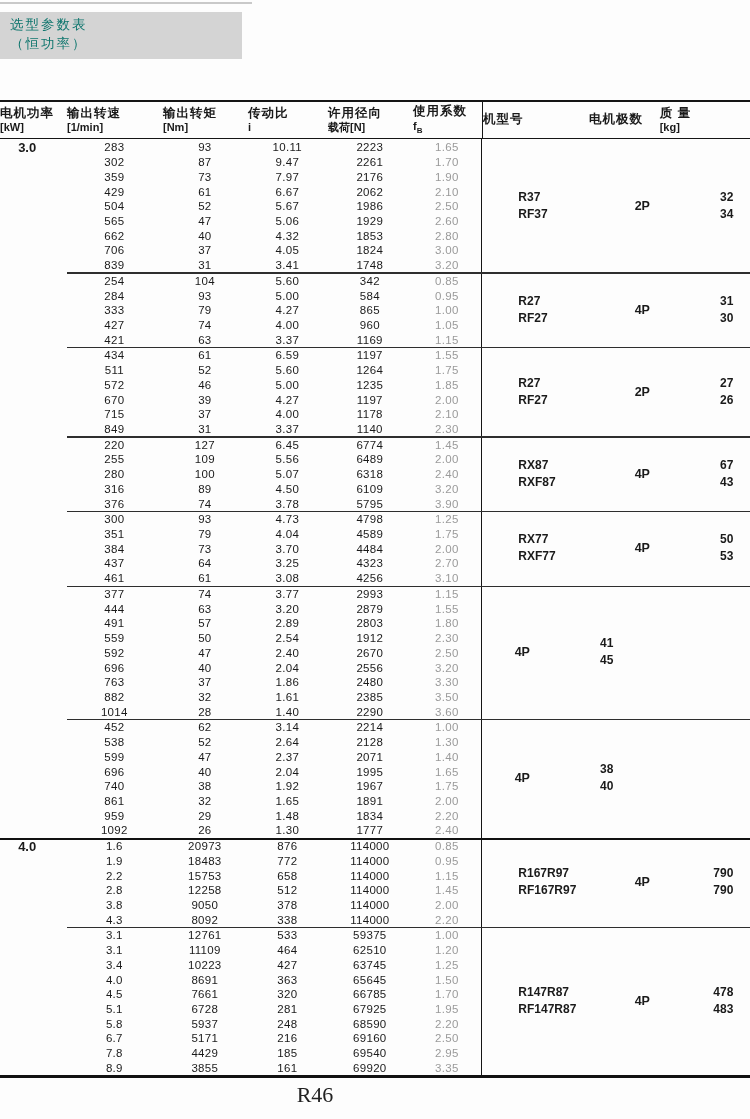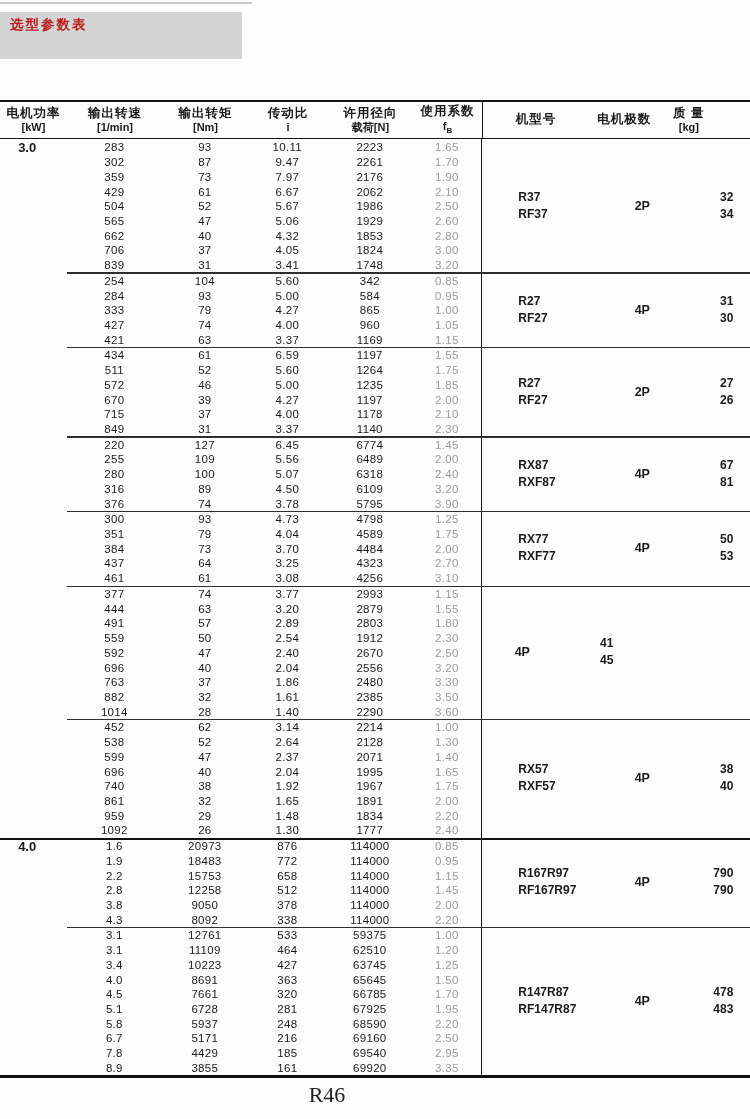--- a/index.html
+++ b/index.html
@@ -3,27 +3,27 @@
 <meta charset="utf-8">
 <style>
   html,body { margin:0; padding:0; background:#ffffff; }
   body { width:750px; height:1119px; font-family:"Liberation Sans", sans-serif; color:#1a1a1a; }
   .page { position:relative; width:750px; height:1119px; background:#fdfdfd; overflow:hidden; }
 
   .top-rule { position:absolute; top:2px; left:0; width:252px; height:2px; background:#c9c9c9; }
 
   .title-box { position:absolute; top:12px; left:0; width:242px; height:47px;
     background:var(--title-bg,#d4d4d4); box-sizing:border-box; padding:3px 0 0 10px;
-    font-weight:bold; font-size:13.5px; line-height:19px; letter-spacing:2px; color:#b91c1c; }
+    font-weight:normal; font-size:13.5px; line-height:19px; letter-spacing:2px; color:#0f766e; }
 
   .table { position:absolute; top:100px; left:0; width:750px; }
 
   .thead { display:flex; height:39px; box-sizing:border-box; align-items:center;
     border-top:2.5px solid #151515; border-bottom:1.5px solid #151515; font-weight:bold; }
-  .hc { text-align:center; font-size:12.5px; line-height:1.22; letter-spacing:1px; }
+  .hc { font-size:12.5px; line-height:1.22; letter-spacing:1px; }
   .hc .sub { font-size:11px; letter-spacing:0; }
   .w-power{width:67px}.w-speed{width:96px}.w-torque{width:85px}.w-ratio{width:80px}.w-load{width:85px}.w-factor{width:69px}
   .right-head { width:236px; height:100%; display:flex; align-items:center; box-sizing:border-box;
     border-left:1.5px solid #151515; }
   .w-model{width:120px}.w-poles{width:80px}.w-mass{width:66px}
   sub.fsub { font-size:8px; }
 
   .tbody { border-bottom:3px solid #111; }
   .block { position:relative; display:flex; }
   .block.sep::before { content:""; position:absolute; top:0; left:67px; right:0; height:1.2px; background:#2e2e2e; }
@@ -38,32 +38,33 @@
   .c-factor{width:69px; color:var(--factor-color,#9a9a9a);}
 
   .right-area { width:272px; box-sizing:border-box; border-left:1.5px solid #151515;
     display:flex; align-items:center; }
   .model-cell { width:120px; box-sizing:border-box; padding-left:36px;
     font-weight:bold; font-size:12px; line-height:17px; white-space:nowrap; }
   .poles-cell { width:80px; text-align:center; font-weight:bold; font-size:12.5px; }
   .mass-cell { width:64px; box-sizing:border-box; text-align:right; padding-right:13px;
     font-weight:bold; font-size:12px; line-height:17px; }
 
-  .footer { position:absolute; top:1082px; left:16px; width:622px; text-align:center;
+  .footer { position:absolute; top:1082px; left:4px; width:622px; text-align:center;
     font-family:"Liberation Serif", serif; font-size:22px; color:#222; }
 </style>
 </head>
 <body>
 
 <div class="page">
 
   <div class="top-rule"></div>
 
   <div class="title-box">
     <div>选型参数表</div>
+    <div>（恒功率）</div>
   </div>
 
   <div class="table">
     <div class="thead">
       <div class="hc w-power">
         <div>电机功率</div>
         <div class="sub">[kW]</div>
       </div>
       <div class="hc w-speed">
         <div>输出转速</div>
@@ -323,21 +324,21 @@
             </div>
           </div>
           <div class="right-area">
             <div class="model-cell">
               <div class="">RX87</div>
               <div class="">RXF87</div>
             </div>
             <div class="poles-cell">4P</div>
             <div class="mass-cell">
               <div class="">67</div>
-              <div class="">81</div>
+              <div class="">43</div>
             </div>
           </div>
         </div>
         <div class="block sep">
           <div class="power-cell"></div>
           <div class="rows">
             <div class="row">
               <div class="cell c-speed">300</div>
               <div class="cell c-torque">93</div>
               <div class="cell c-ratio">4.73</div>
@@ -514,24 +515,20 @@
             </div>
             <div class="row">
               <div class="cell c-speed">1092</div>
               <div class="cell c-torque">26</div>
               <div class="cell c-ratio">1.30</div>
               <div class="cell c-load">1777</div>
               <div class="cell c-factor">2.40</div>
             </div>
           </div>
           <div class="right-area">
-            <div class="model-cell">
-              <div class="">RX57</div>
-              <div class="">RXF57</div>
-            </div>
             <div class="poles-cell">4P</div>
             <div class="mass-cell">
               <div class="">38</div>
               <div class="">40</div>
             </div>
           </div>
         </div>
         <div class="block group-start">
           <div class="power-cell">4.0</div>
           <div class="rows">

